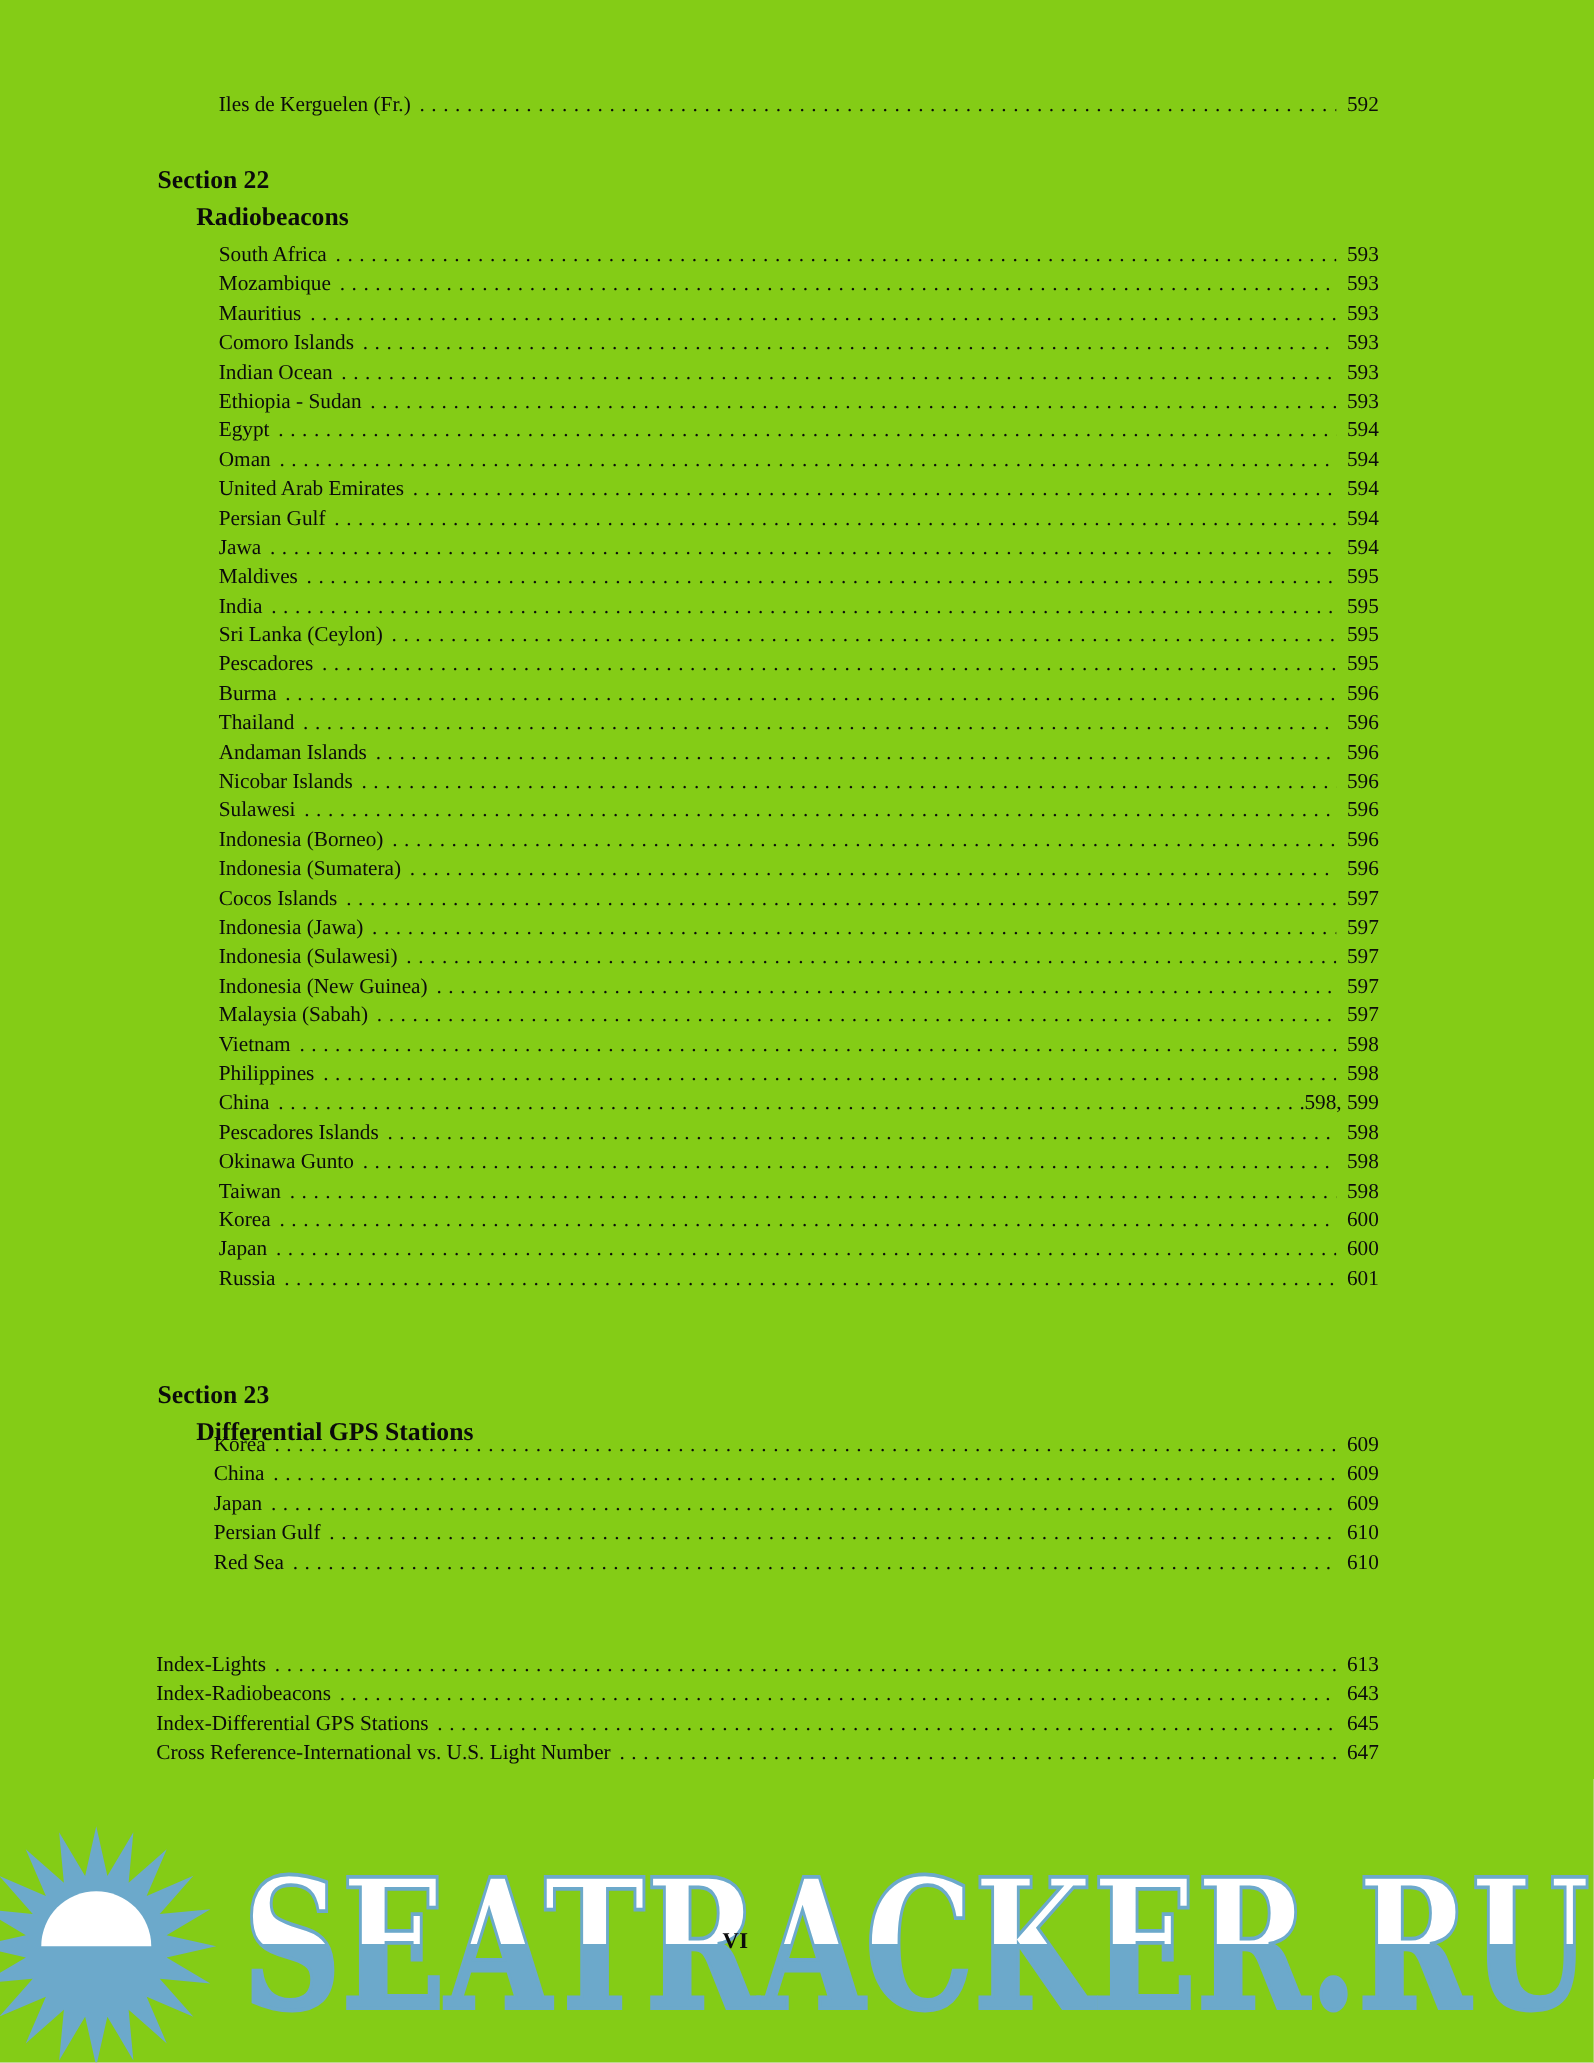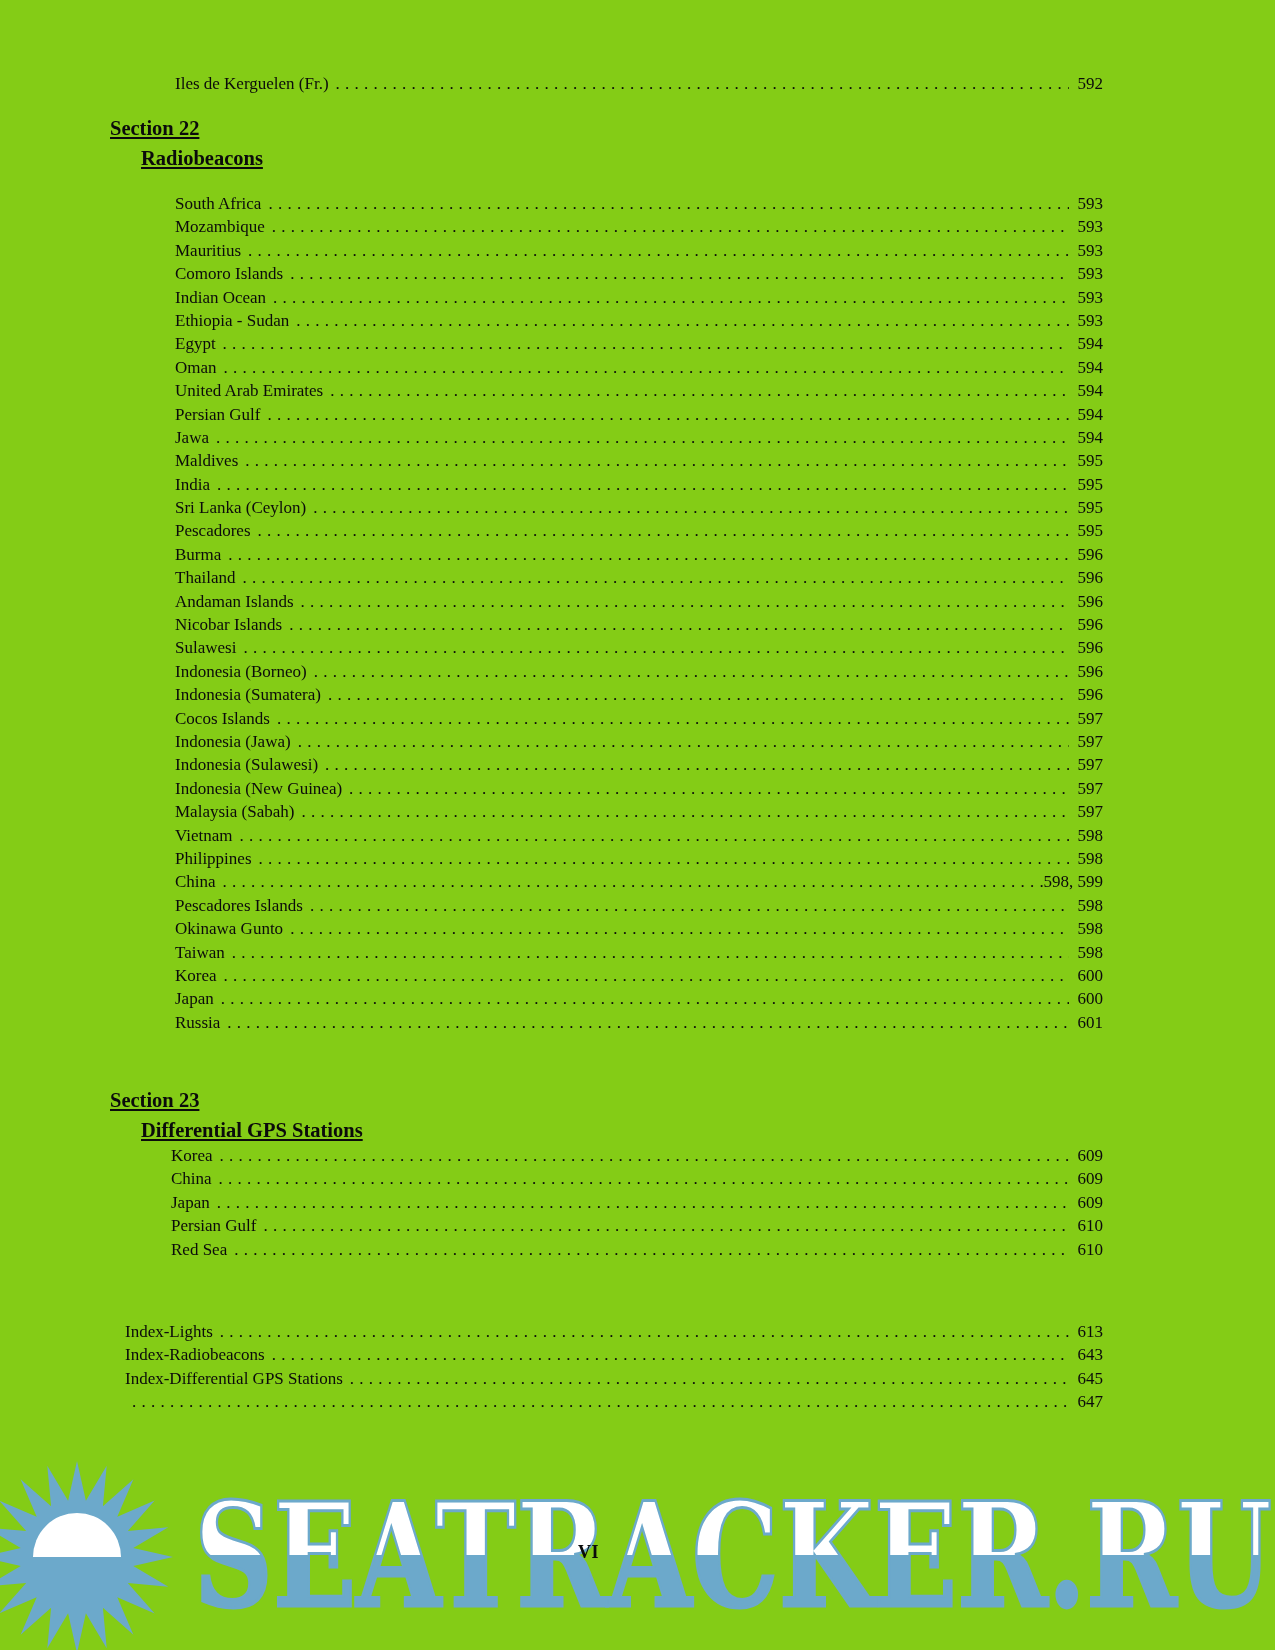--- a/index.html
+++ b/index.html
@@ -21,22 +21,22 @@
   .toc-row .lbl{flex:0 0 auto;}
   .toc-row .dots{
     flex:1 1 auto;overflow:hidden;
     padding:0 5px 0 7px;
     word-spacing:1px;
     color:#0b0b0b;
   }
   .toc-row .pg{flex:0 0 auto;text-align:right;min-width:34px;}
   
   .sec-heading{
-    position:absolute;margin:0;
-    font-size:20.5px;font-weight:bold;line-height:24px;text-decoration:underline;
+    position:absolute;margin:16px;
+    font-size:20.5px;font-weight:bold;line-height:24px;
   }
   
   .page-num{
     position:absolute;left:578px;top:1542px;z-index:5;
     font-size:18px;font-weight:bold;letter-spacing:.5px;
   }
   
   :root{--wm:#6ca9cb;}
   .watermark{position:absolute;left:0;top:1440px;width:1190px;height:210px;z-index:1;}
   .wm-sun{position:absolute;left:-23px;top:17px;}
@@ -280,20 +280,21 @@
         <span class="lbl">Index-Radiobeacons</span>
         <span class="dots">. . . . . . . . . . . . . . . . . . . . . . . . . . . . . . . . . . . . . . . . . . . . . . . . . . . . . . . . . . . . . . . . . . . . . . . . . . . . . . . . . . . . . . . . . . . . . . . . . . . . . . . . . . . . . . . . . . . . . . . . . . . . . . . . . . . . . . . . . . . . . . . . . . . . . . . . . . . . . . . . . . . . . . . . . .</span>
         <span class="pg">643</span>
       </div>
       <div class="toc-row">
         <span class="lbl">Index-Differential GPS Stations</span>
         <span class="dots">. . . . . . . . . . . . . . . . . . . . . . . . . . . . . . . . . . . . . . . . . . . . . . . . . . . . . . . . . . . . . . . . . . . . . . . . . . . . . . . . . . . . . . . . . . . . . . . . . . . . . . . . . . . . . . . . . . . . . . . . . . . . . . . . . . . . . . . . . . . . . . . . . . . . . . . . . . . . . . . . . . . . . . . . . .</span>
         <span class="pg">645</span>
       </div>
       <div class="toc-row">
+        <span class="lbl">Cross Reference-International vs. U.S. Light Number</span>
         <span class="dots">. . . . . . . . . . . . . . . . . . . . . . . . . . . . . . . . . . . . . . . . . . . . . . . . . . . . . . . . . . . . . . . . . . . . . . . . . . . . . . . . . . . . . . . . . . . . . . . . . . . . . . . . . . . . . . . . . . . . . . . . . . . . . . . . . . . . . . . . . . . . . . . . . . . . . . . . . . . . . . . . . . . . . . . . . .</span>
         <span class="pg">647</span>
       </div>
     </div>
 
   <div class="watermark">
     <svg class="wm-sun" width="200" height="200" viewBox="0 0 200 200">
       <polygon points="100.0,4.0 108.9,43.7 129.7,8.7 125.9,49.2 156.4,22.3 140.3,59.7 177.7,43.6 150.8,74.1 191.3,70.3 156.3,91.1 196.0,100.0 156.3,108.9 191.3,129.7 150.8,125.9 177.7,156.4 140.3,140.3 156.4,177.7 125.9,150.8 129.7,191.3 108.9,156.3 100.0,196.0 91.1,156.3 70.3,191.3 74.1,150.8 43.6,177.7 59.7,140.3 22.3,156.4 49.2,125.9 8.7,129.7 43.7,108.9 4.0,100.0 43.7,91.1 8.7,70.3 49.2,74.1 22.3,43.6 59.7,59.7 43.6,22.3 74.1,49.2 70.3,8.7 91.1,43.7" style="fill:var(--wm);"></polygon>
       <path d="M56,100 A44,44 0 0 1 144,100 Z" fill="#ffffff"></path>
     </svg>

